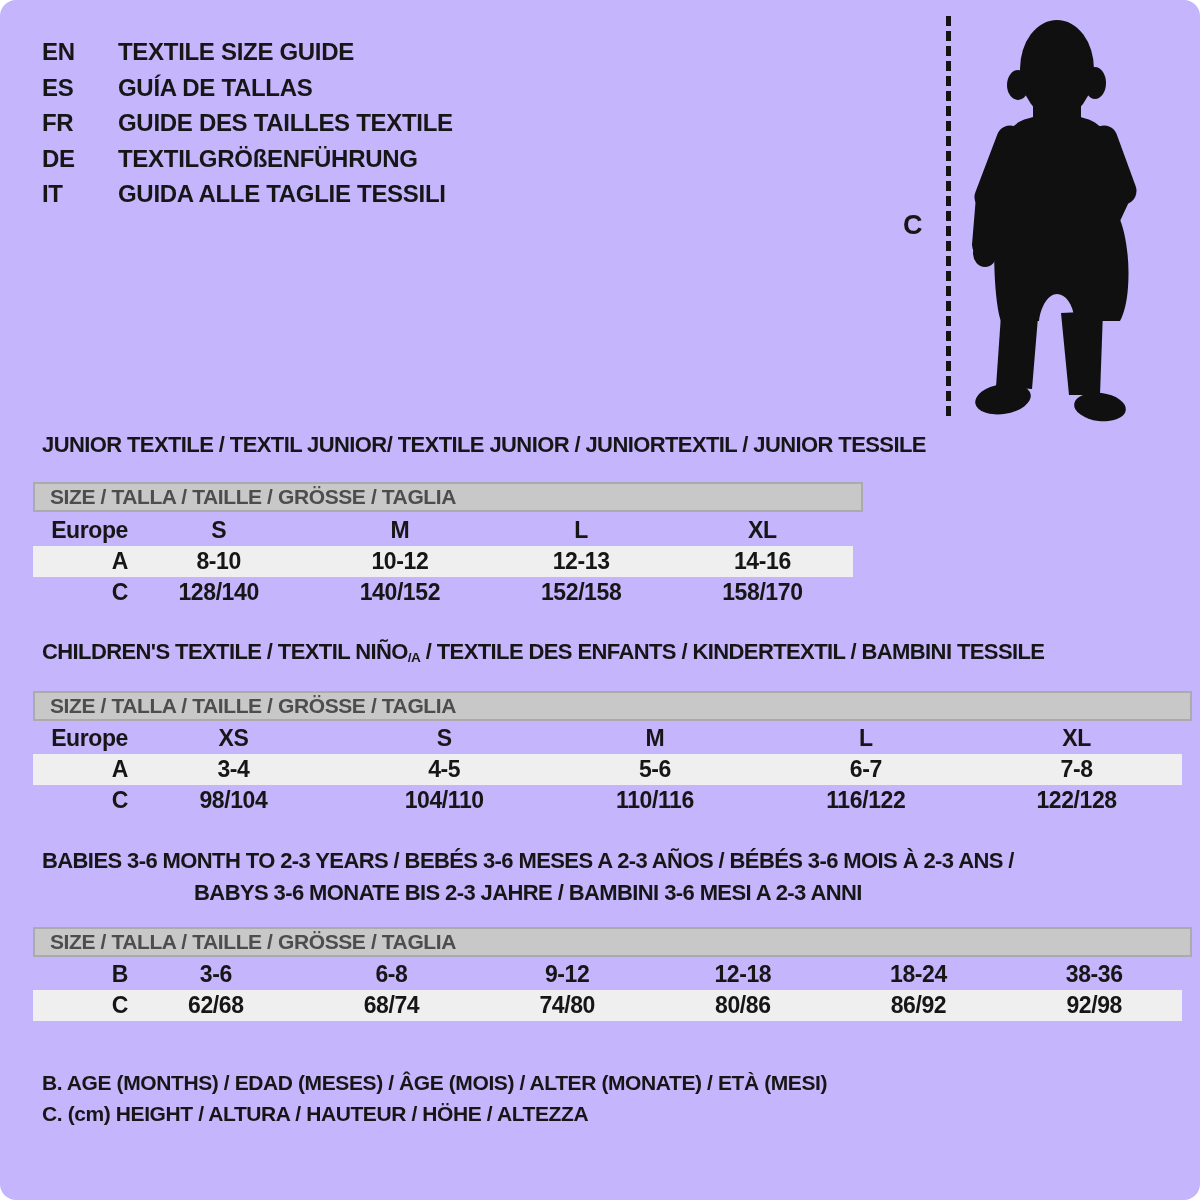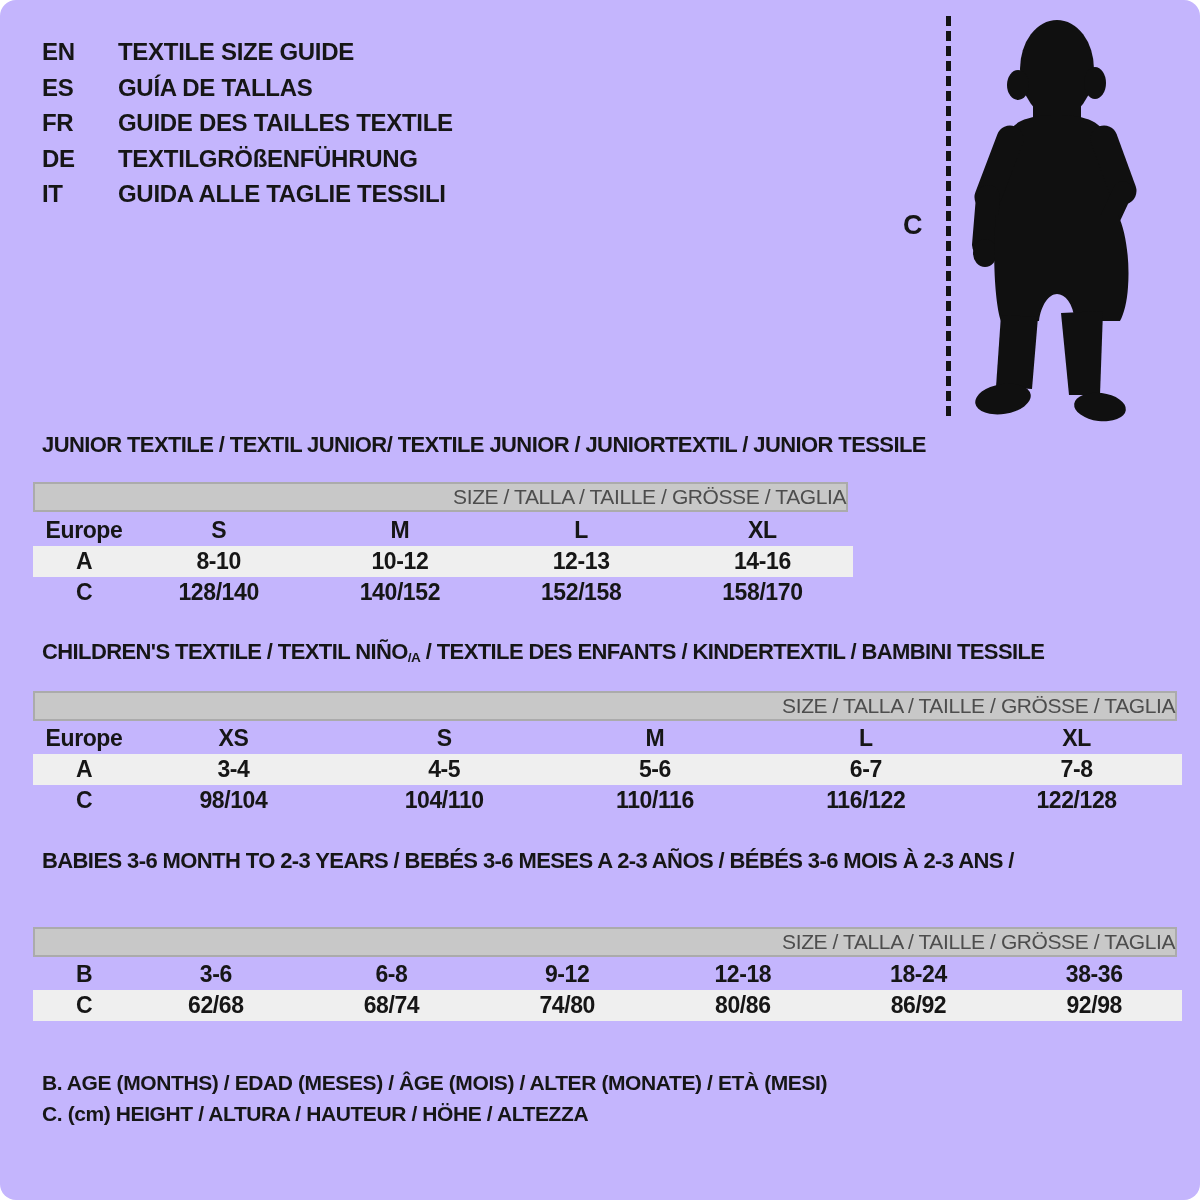--- a/index.html
+++ b/index.html
@@ -48,43 +48,42 @@
     font-size: 22px; font-weight: 700;
     letter-spacing: -0.6px;
     white-space: nowrap;
     line-height: 28px;
   }
   .size-bar {
     position: absolute; left: 33px;
     height: 26px;
     background: #c8c8c8;
     border: 2px solid #ababab;
-    font-size: 21px; font-weight: 400;
+    font-size: 21px; font-weight: 700;
     color: #4d4d4d;
     letter-spacing: -0.4px;
     line-height: 26px;
-    padding-left: 0;
+    padding-left: 15px;
     box-sizing: content-box;
-    text-align: right;
   }
   .size-table {
     position: absolute; left: 33px;
   }
   .trow {
     display: grid;
     height: 31px;
     align-items: center;
     font-size: 23px; font-weight: 700;
     letter-spacing: -0.4px;
   }
   .trow.band { background: #efefef; }
   .cols-4 { grid-template-columns: 95px repeat(4, 1fr); }
   .cols-5 { grid-template-columns: 95px repeat(5, 1fr); }
   .cols-6 { grid-template-columns: 95px repeat(6, 1fr); }
-  .tlabel { padding-left: 7px; text-align: center; }
+  .tlabel { padding-left: 7px; text-align: right; }
   .tcell  { text-align: center; }
 
   #babies-title-block { top: 845px; }
   #babies-title-block .section-title-line {
     font-size: 22px; font-weight: 700;
     letter-spacing: -0.6px; white-space: nowrap;
     line-height: 32px;
     text-align: center;
   }
   #babies-title-block { position: absolute; left: 42px; }
@@ -196,20 +195,21 @@
       <div class="tcell">98/104</div>
       <div class="tcell">104/110</div>
       <div class="tcell">110/116</div>
       <div class="tcell">116/122</div>
       <div class="tcell">122/128</div>
     </div>
   </div>
 
   <div id="babies-title-block">
     <div class="section-title-line">BABIES 3-6 MONTH TO 2-3 YEARS / BEBÉS 3-6 MESES A 2-3 AÑOS / BÉBÉS 3-6 MOIS À 2-3 ANS /</div>
+    <div class="section-title-line">BABYS 3-6 MONATE BIS 2-3 JAHRE / BAMBINI 3-6 MESI A 2-3 ANNI</div>
   </div>
   <div class="size-bar" style="top:927px; width:1140px">SIZE / TALLA / TAILLE / GRÖSSE / TAGLIA</div>
   <div class="size-table" style="top:959px; width:1149px">
     <div class="trow cols-6">
       <div class="tlabel">B</div>
       <div class="tcell">3-6</div>
       <div class="tcell">6-8</div>
       <div class="tcell">9-12</div>
       <div class="tcell">12-18</div>
       <div class="tcell">18-24</div>

